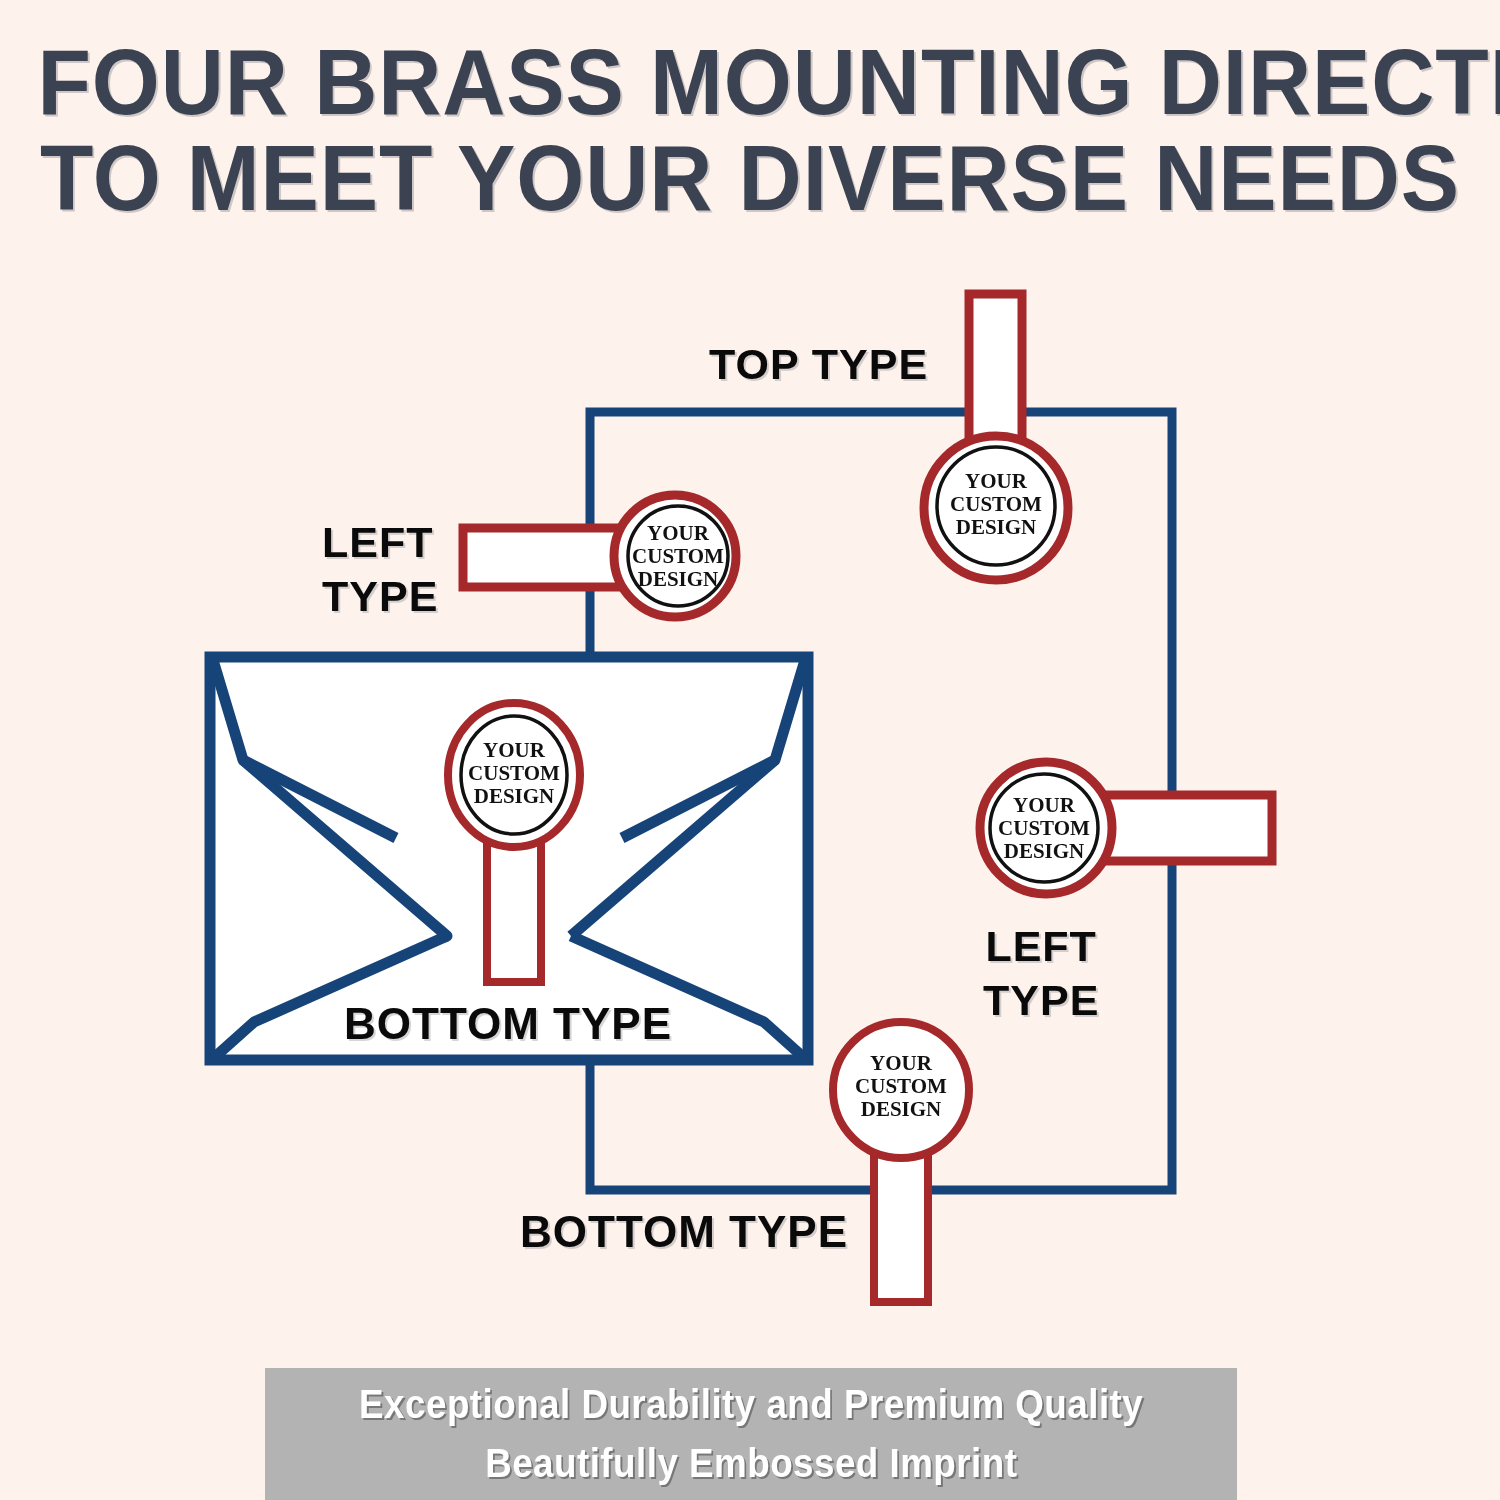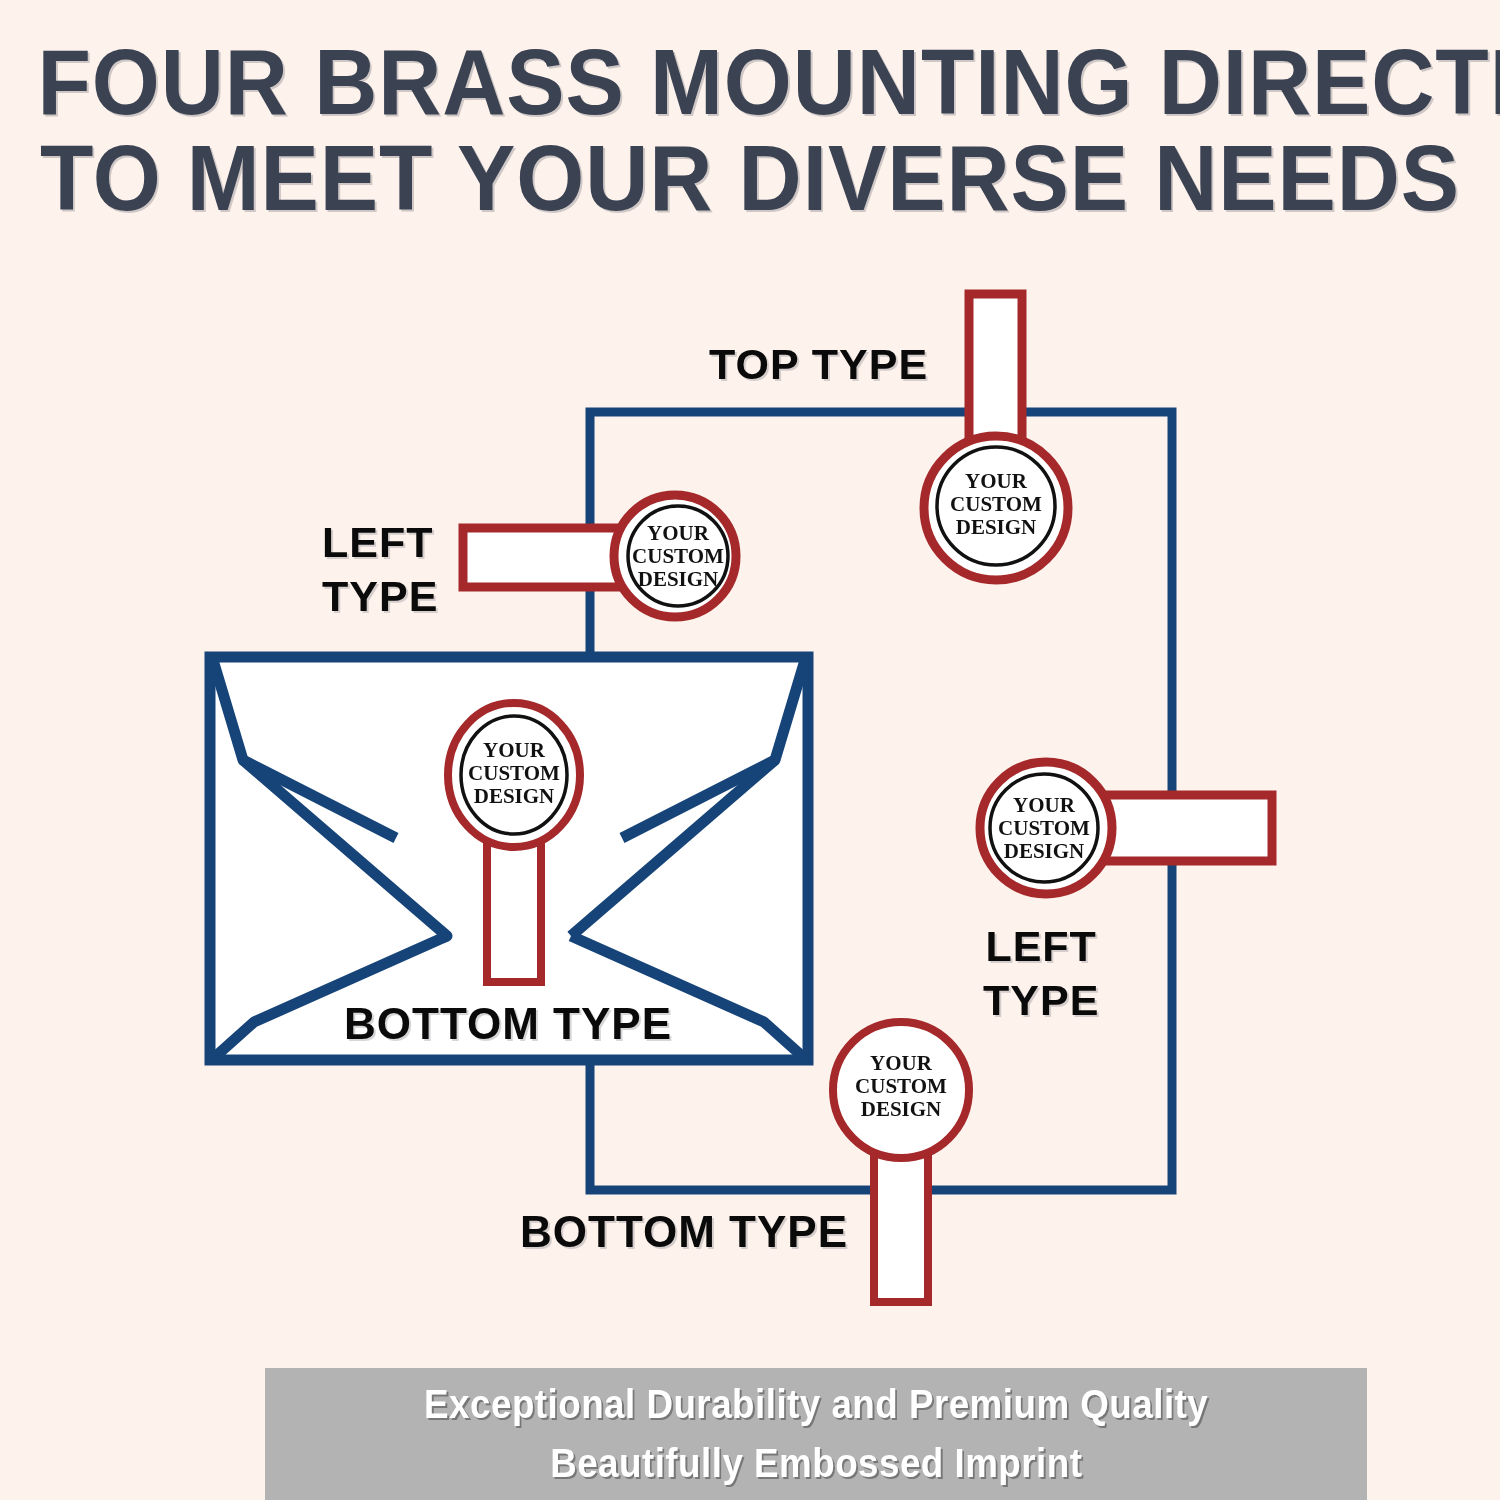--- a/index.html
+++ b/index.html
@@ -44,21 +44,21 @@
   }
   .lbl-top    { font-size:43px; left:709px; top:340px; }
   .lbl-left   { font-size:43px; left:322px; top:516px; text-align:left; line-height:1.25; }
   .lbl-right  { font-size:43px; left:983px; top:920px; text-align:center; line-height:1.25; }
   .lbl-botenv { font-size:44px; left:344px; top:999px; }
   .lbl-botout { font-size:44px; left:520px; top:1207px; }
 
   .footer {
     position:absolute;
     left:265px; top:1368px;
-    width:1102px; height:132px;
+    width:972px; height:132px;
     background:#b3b3b3;
     display:flex;
     flex-direction:column;
     align-items:center;
     justify-content:center;
     gap:14px;
   }
   .footer-line {
     font-family:"Liberation Sans", sans-serif;
     font-weight:700;

